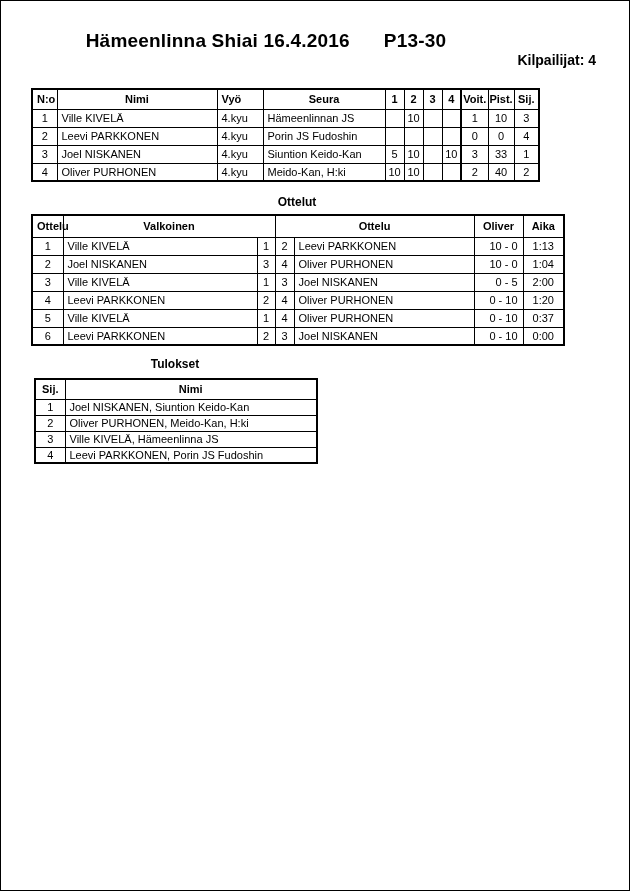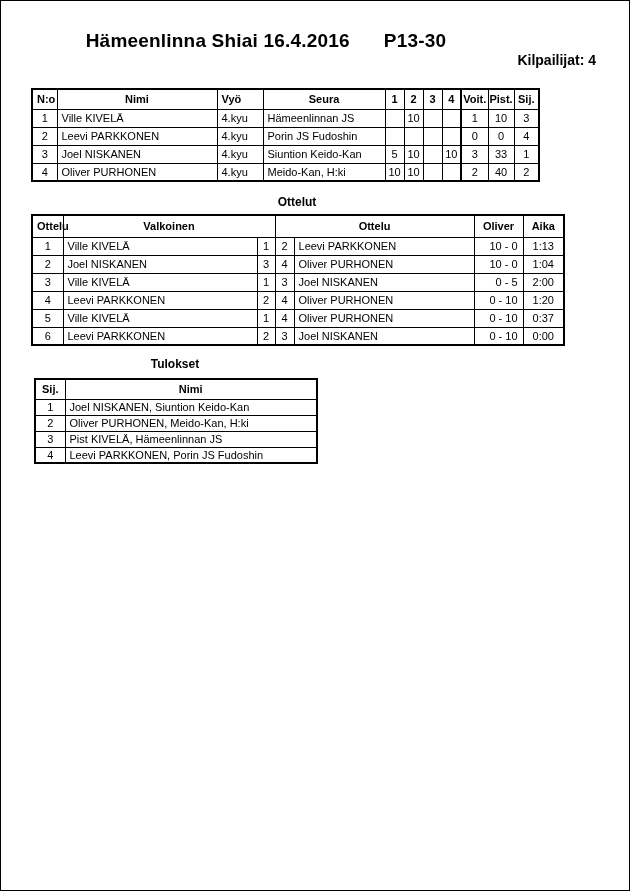--- a/index.html
+++ b/index.html
@@ -268,21 +268,21 @@
       <tr>
         <td class="c">1</td>
         <td class="l">Joel NISKANEN, Siuntion Keido-Kan</td>
       </tr>
       <tr>
         <td class="c">2</td>
         <td class="l">Oliver PURHONEN, Meido-Kan, H:ki</td>
       </tr>
       <tr>
         <td class="c">3</td>
-        <td class="l">Pist KIVELÄ, Hämeenlinnan JS</td>
+        <td class="l">Ville KIVELÄ, Hämeenlinna JS</td>
       </tr>
       <tr>
         <td class="c">4</td>
         <td class="l">Leevi PARKKONEN, Porin JS Fudoshin</td>
       </tr>
     </tbody>
   </table>
 
 </div>
 

